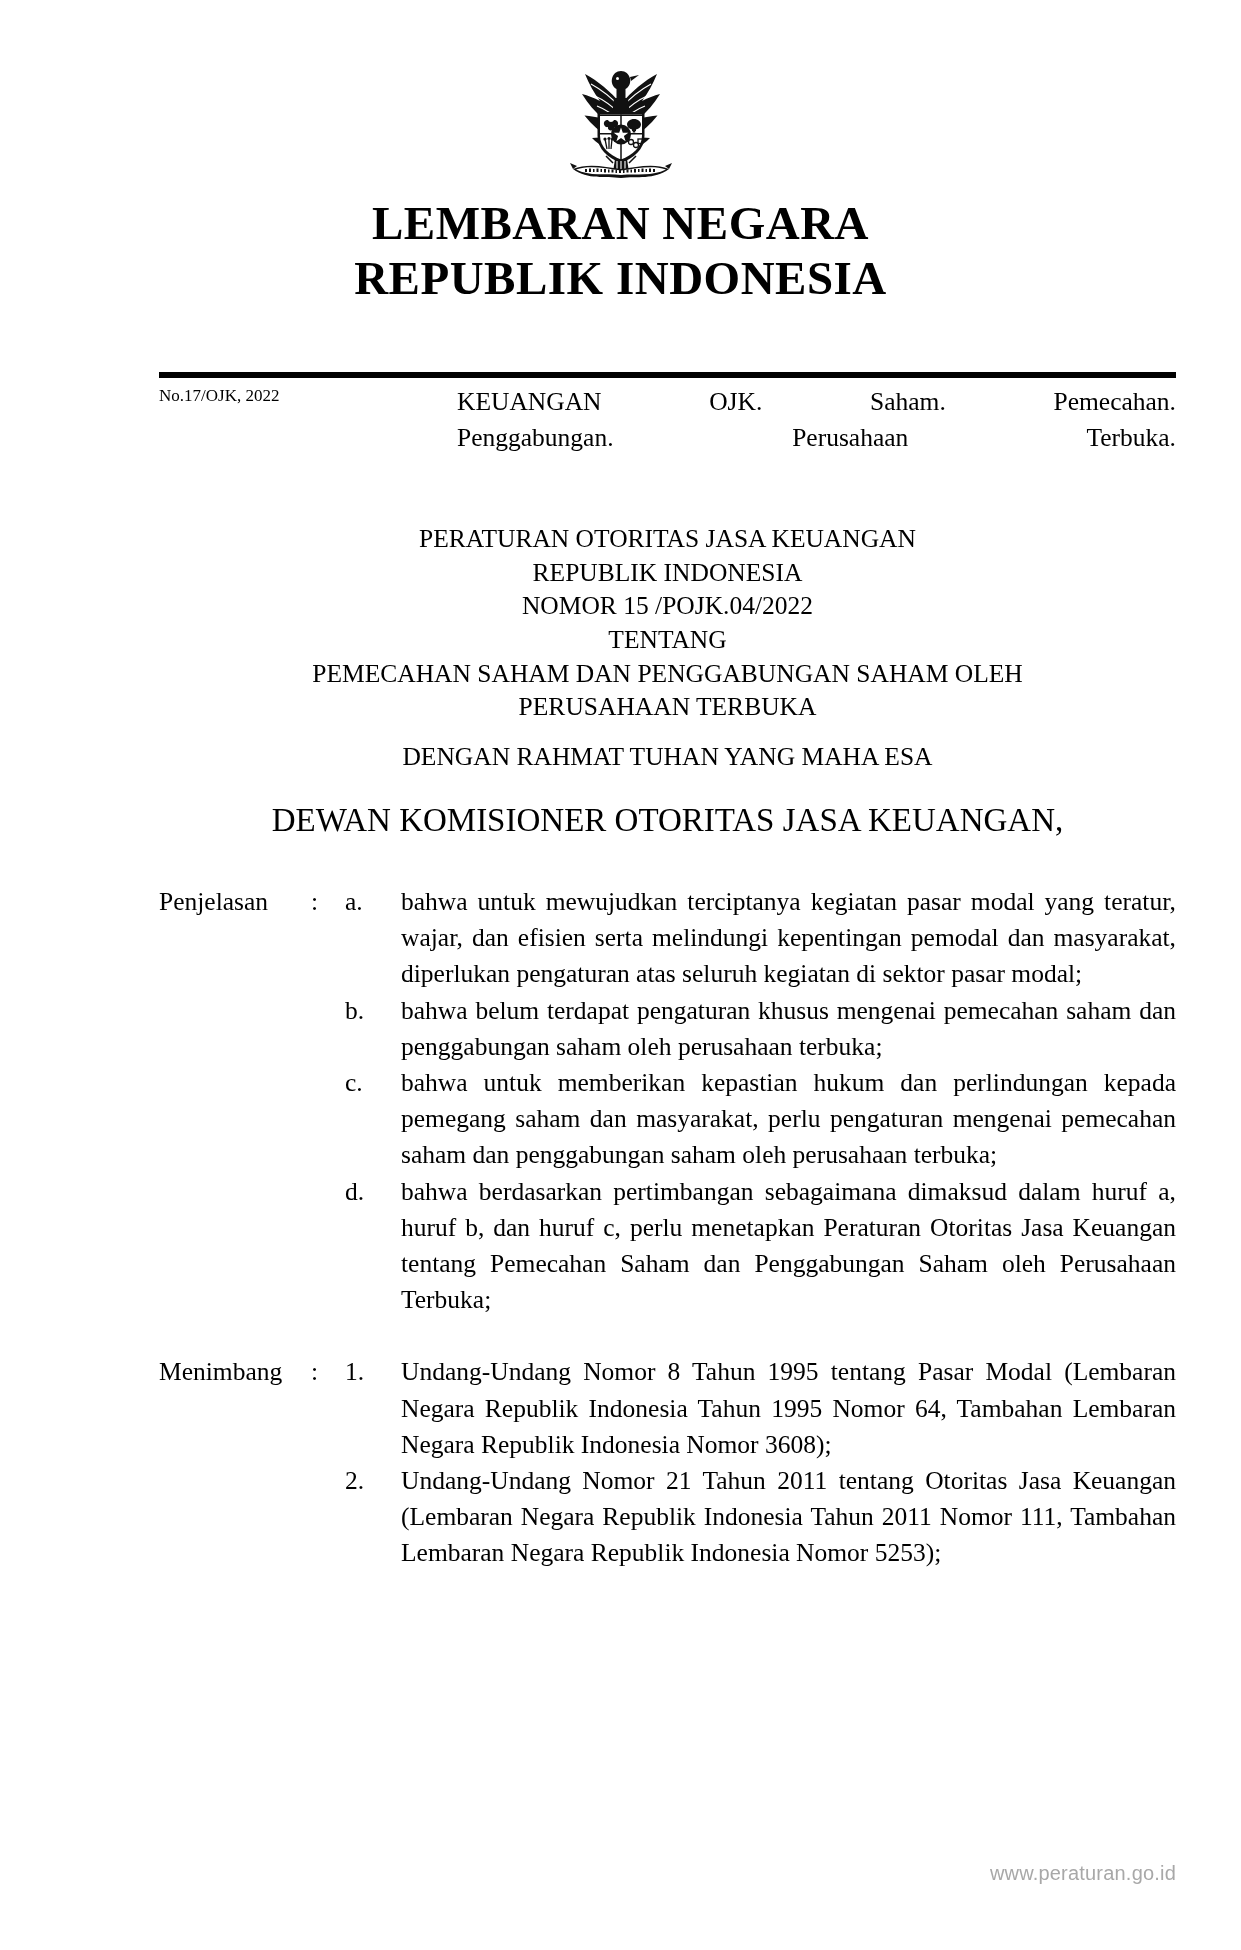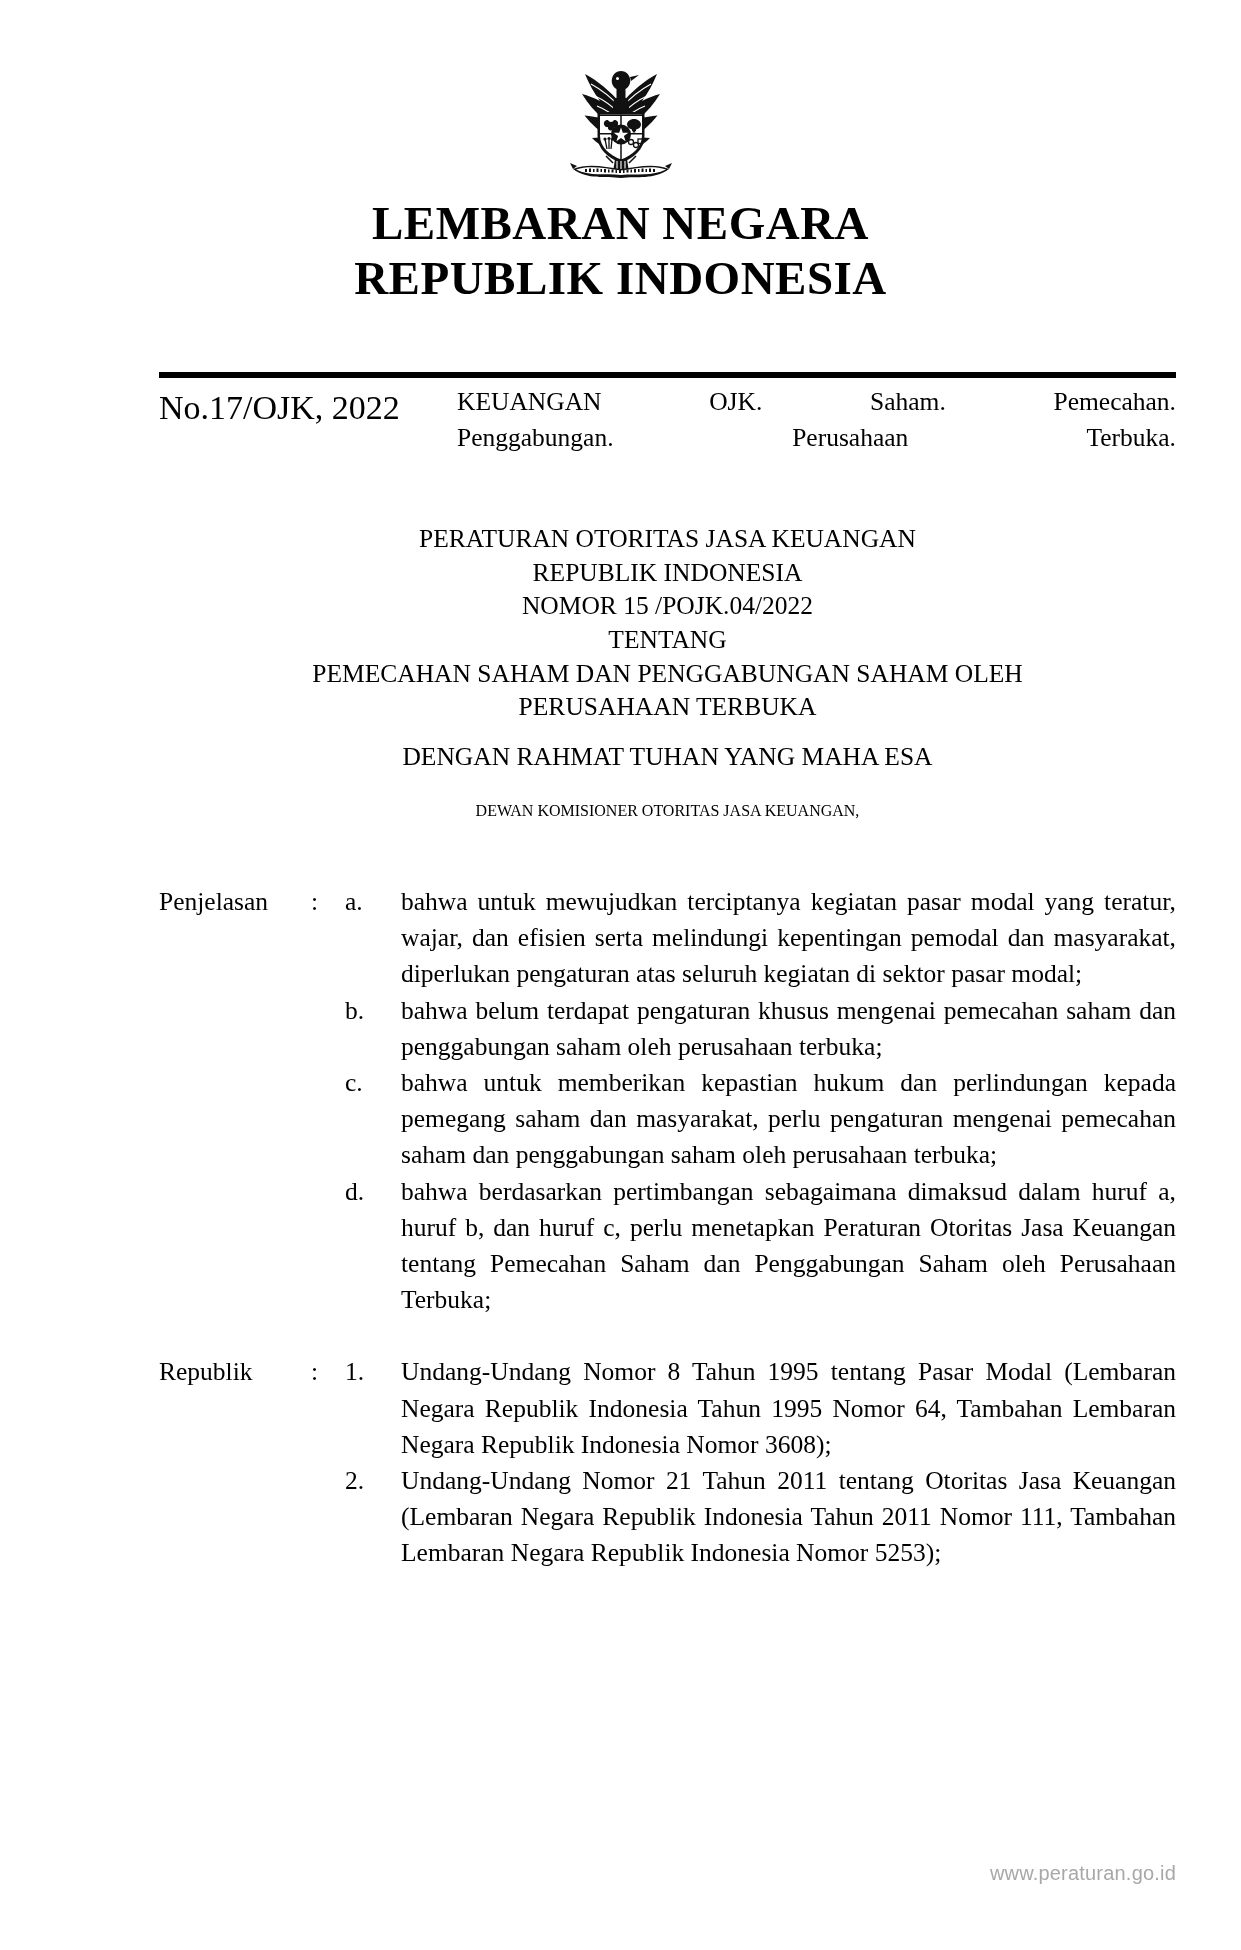--- a/index.html
+++ b/index.html
@@ -69,21 +69,21 @@
     position: absolute;
     top: 384px;
     left: 112px;
     width: 1017px;
     display: flex;
     align-items: flex-start;
   }
   .meta-left {
     width: 290px;
     flex: 0 0 290px;
-    font-size: 34px;
+    font-size: 17px;
     line-height: 1.42;
   }
   .meta-right {
     flex: 1 1 auto;
     font-size: 25.5px;
     line-height: 1.42;
     text-align: justify;
     text-align-last: left;
     margin-left: 8px;
   }
@@ -114,21 +114,21 @@
     width: 1017px;
     text-align: center;
     font-size: 25.5px;
   }
   .board {
     position: absolute;
     top: 802px;
     left: 112px;
     width: 1017px;
     text-align: center;
-    font-size: 16px;
+    font-size: 33px;
   }
 
   
   .clauses {
     position: absolute;
     top: 884px;
     left: 112px;
     width: 1017px;
     font-size: 25.5px;
   }
@@ -321,21 +321,21 @@
           <div class="item-text">bahwa untuk memberikan kepastian hukum dan perlindungan kepada pemegang saham dan masyarakat, perlu pengaturan mengenai pemecahan saham dan penggabungan saham oleh perusahaan terbuka;</div>
         </div>
         <div class="item">
           <div class="item-marker">d.</div>
           <div class="item-text">bahwa berdasarkan pertimbangan sebagaimana dimaksud dalam huruf a, huruf b, dan huruf c, perlu menetapkan Peraturan Otoritas Jasa Keuangan tentang Pemecahan Saham dan Penggabungan Saham oleh Perusahaan Terbuka;</div>
         </div>
       </div>
     </div>
 
     <div class="section">
-      <div class="sec-label">Republik</div>
+      <div class="sec-label">Menimbang</div>
       <div class="sec-colon">:</div>
       <div class="sec-items">
         <div class="item">
           <div class="item-marker">1.</div>
           <div class="item-text">Undang-Undang Nomor 8 Tahun 1995 tentang Pasar Modal (Lembaran Negara Republik Indonesia Tahun 1995 Nomor 64, Tambahan Lembaran Negara Republik Indonesia Nomor 3608);</div>
         </div>
         <div class="item">
           <div class="item-marker">2.</div>
           <div class="item-text">Undang-Undang Nomor 21 Tahun 2011 tentang Otoritas Jasa Keuangan (Lembaran Negara Republik Indonesia Tahun 2011 Nomor 111, Tambahan Lembaran Negara Republik Indonesia Nomor 5253);</div>
         </div>

